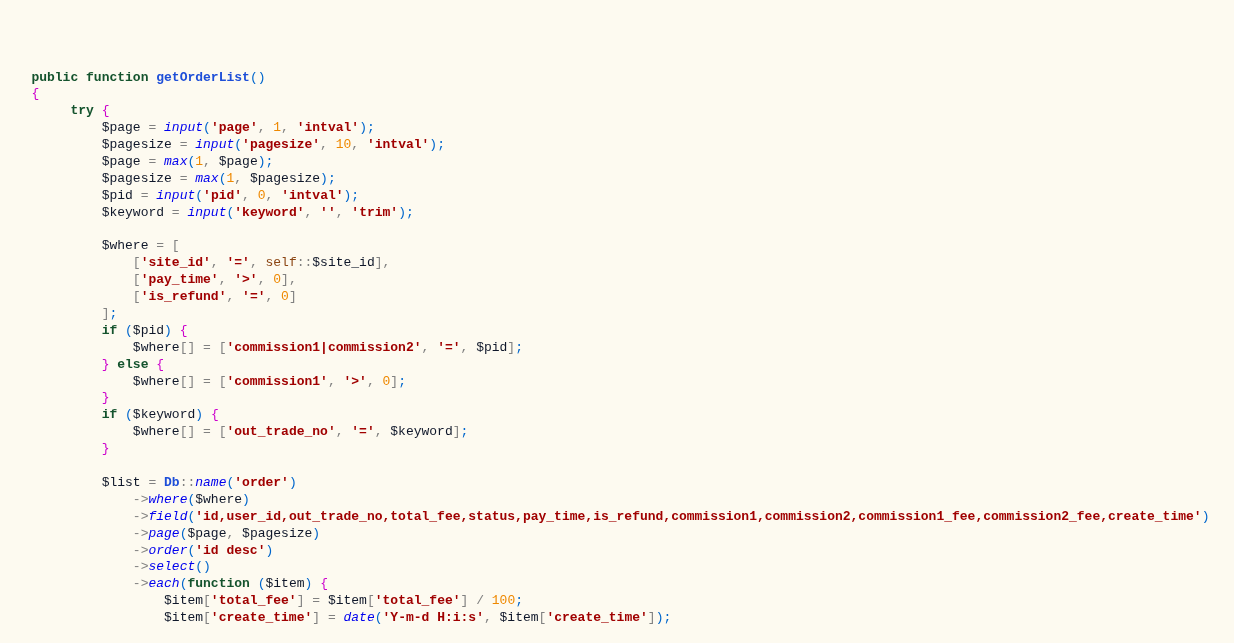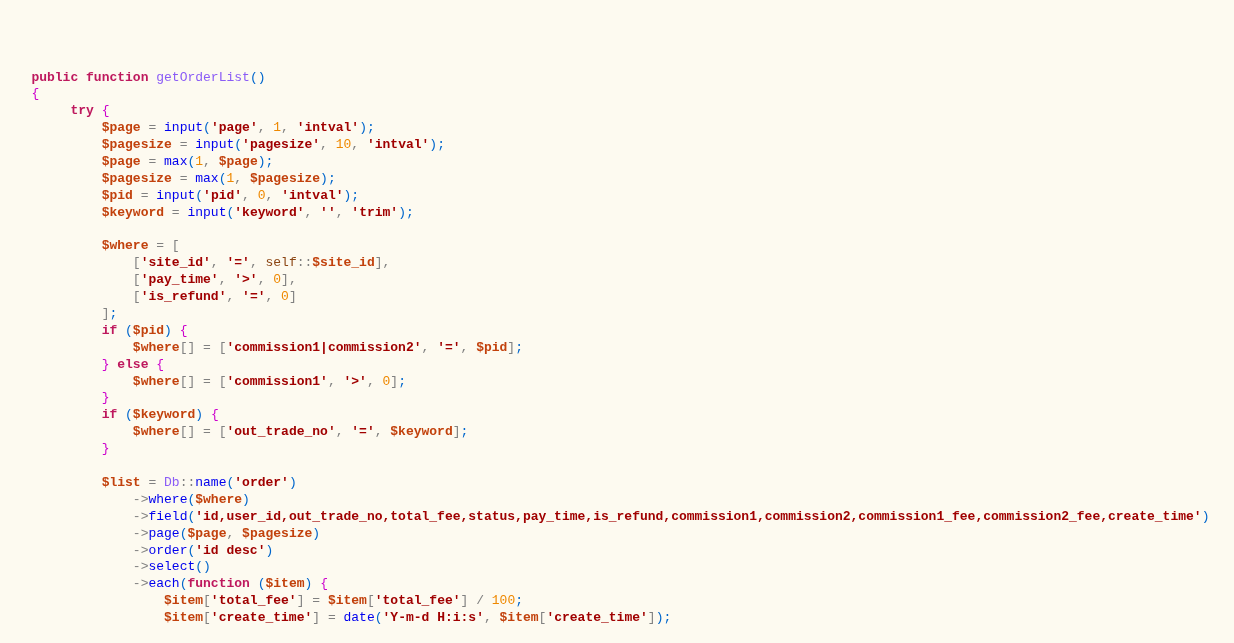--- a/index.html
+++ b/index.html
@@ -15,47 +15,47 @@
       padding: 2px 8px;
       white-space: pre;
       color: #808080;
       position: relative;
     }
     .code-line {
       display: block;
       white-space: pre;
     }
     .keyword {
-      color: #be185d;
+      color: #14532d;
       font-weight: bold;
       margin-top: 16px;
     }
     .const {
       color: #8b4513;
       font-weight: normal;
     }
     .func-name {
-      font-weight: normal;
-      color: #8b5cf6;
+      font-weight: bold;
+      color: #1d4ed8;
     }
     .func-call {
       color: #0000ee;
+      font-style: italic;
     }
     .paren {
       color: #0066cc;
     }
     .brace {
       color: #cc00cc;
     }
     .bracket {
       color: #808080;
     }
     .variable {
-      color: #c2410c;
-      font-weight: bold;
+      color: #0f172a;
     }
     .string {
       color: #a00000;
       font-weight: bold;
     }
     .number {
       color: #ee8800;
     }
     .operator {
       color: #808080;

